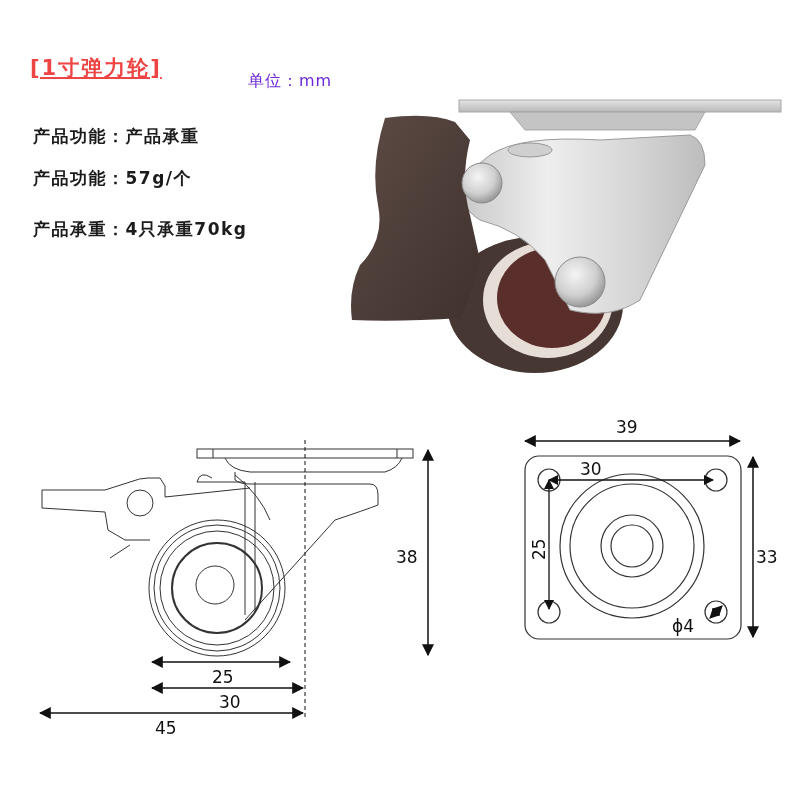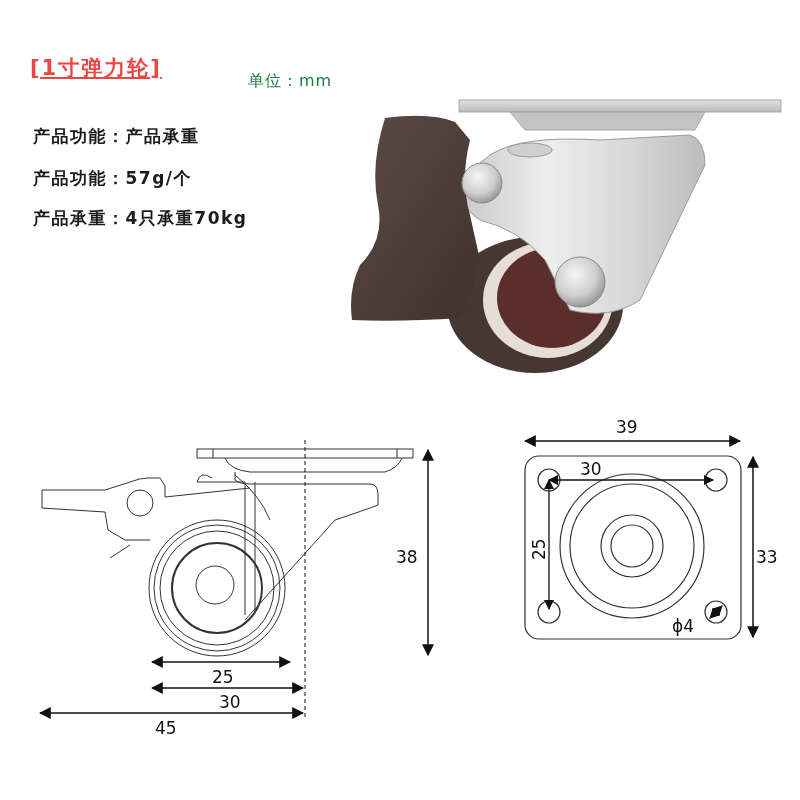--- a/index.html
+++ b/index.html
@@ -1,37 +1,37 @@
 <!DOCTYPE html>
 <html><head>
   <meta charset="utf-8">
   <style>
     html, body { margin: 0; padding: 0; background: #ffffff; }
     body { width: 800px; height: 800px; position: relative; overflow: hidden; font-family: "DejaVu Sans", sans-serif; color: #1a1a1a; }
     .title { position: absolute; left: 30px; top: 54px; font-size: 21px; font-weight: bold; letter-spacing: 2px; color: #ef4444; text-decoration: underline; }
-    .unit { position: absolute; left: 248px; top: 71px; font-size: 16px; color: #15803d; letter-spacing: 1px; }
+    .unit { position: absolute; left: 248px; top: 71px; font-size: 16px; color: #6d28d9; letter-spacing: 1px; }
     .spec { position: absolute; left: 33px; font-size: 17px; font-weight: bold; letter-spacing: 1.5px; color: #1b1b1b; }
     .spec .lbl, .spec .val { display: inline; margin-top: 26px; }
     .photo { position: absolute; left: 340px; top: 90px; width: 450px; height: 290px; }
     .drawing { position: absolute; left: 0; top: 400px; width: 800px; height: 400px; }
     .dimtxt { font-family: "DejaVu Sans", sans-serif; font-size: 17px; fill: #111; }
   </style>
 </head>
 <body>
 
 <div class="title">[1寸弹力轮]</div>
 <div class="unit">单位：mm</div>
 
 <div class="spec" style="top:125px;">
   <span class="lbl">产品功能：</span><span class="val">产品承重</span>
 </div>
 <div class="spec" style="top:167px;">
   <span class="lbl">产品功能：</span><span class="val">57g/个</span>
 </div>
-<div class="spec" style="top:207px;">
+<div class="spec" style="top:218px;">
   <span class="lbl">产品承重：</span><span class="val">4只承重70kg</span>
 </div>
 
 <svg class="photo" viewBox="340 90 450 290" xmlns="http://www.w3.org/2000/svg">
   <defs>
     <linearGradient id="metalG" x1="0" y1="0" x2="1" y2="0">
       <stop offset="0" stop-color="#c9c9c9"></stop>
       <stop offset="0.35" stop-color="#eeeeee"></stop>
       <stop offset="0.7" stop-color="#d6d6d6"></stop>
       <stop offset="1" stop-color="#bdbdbd"></stop>

